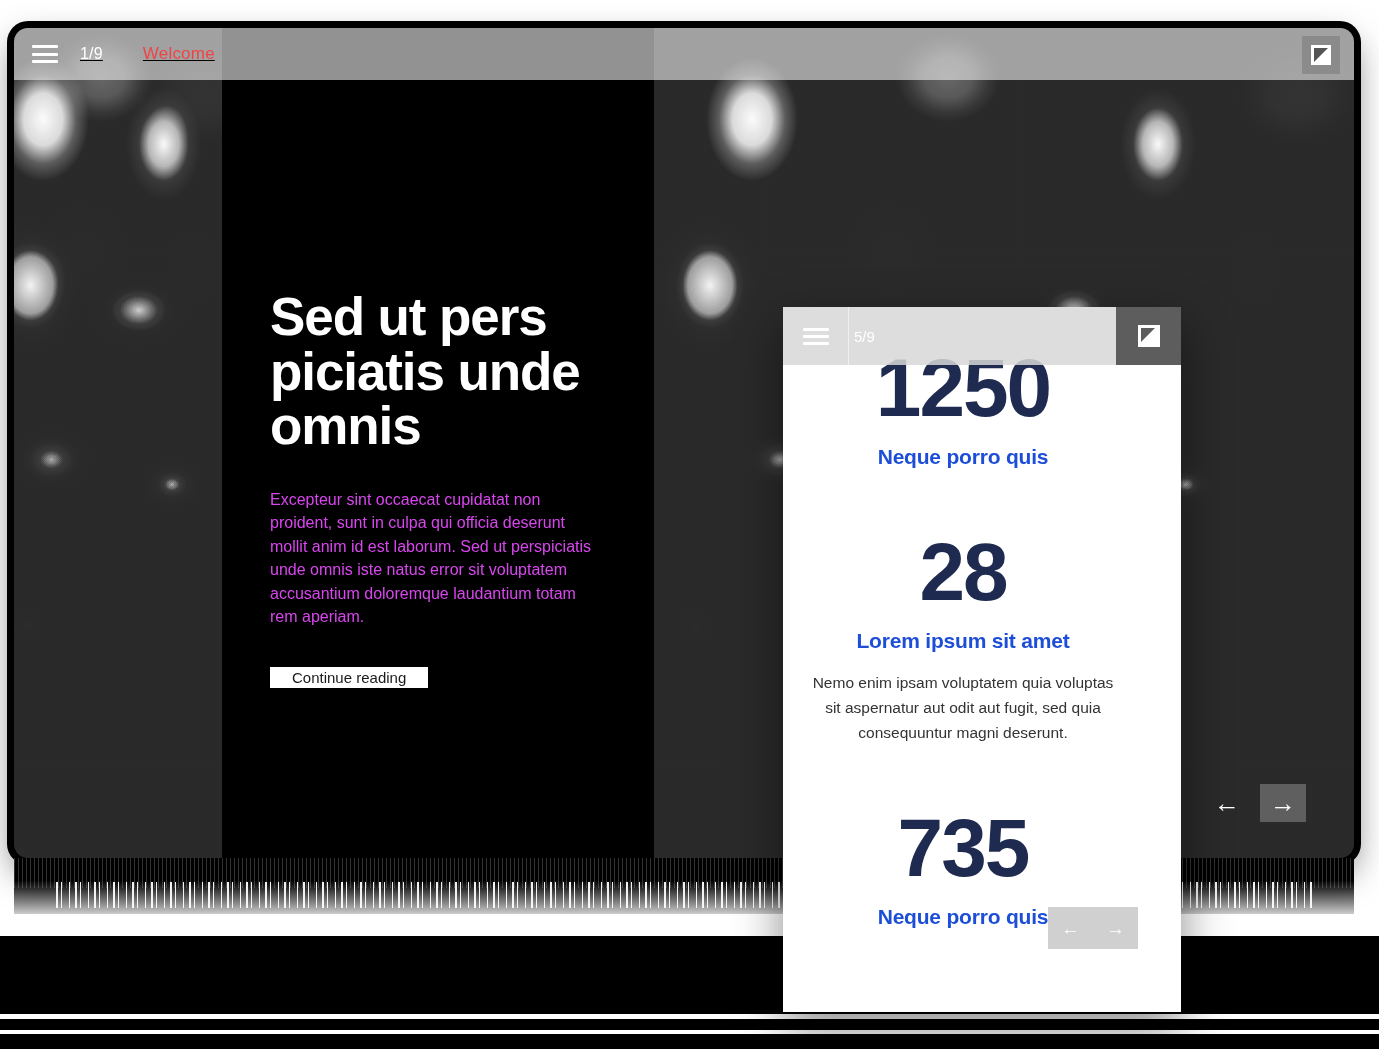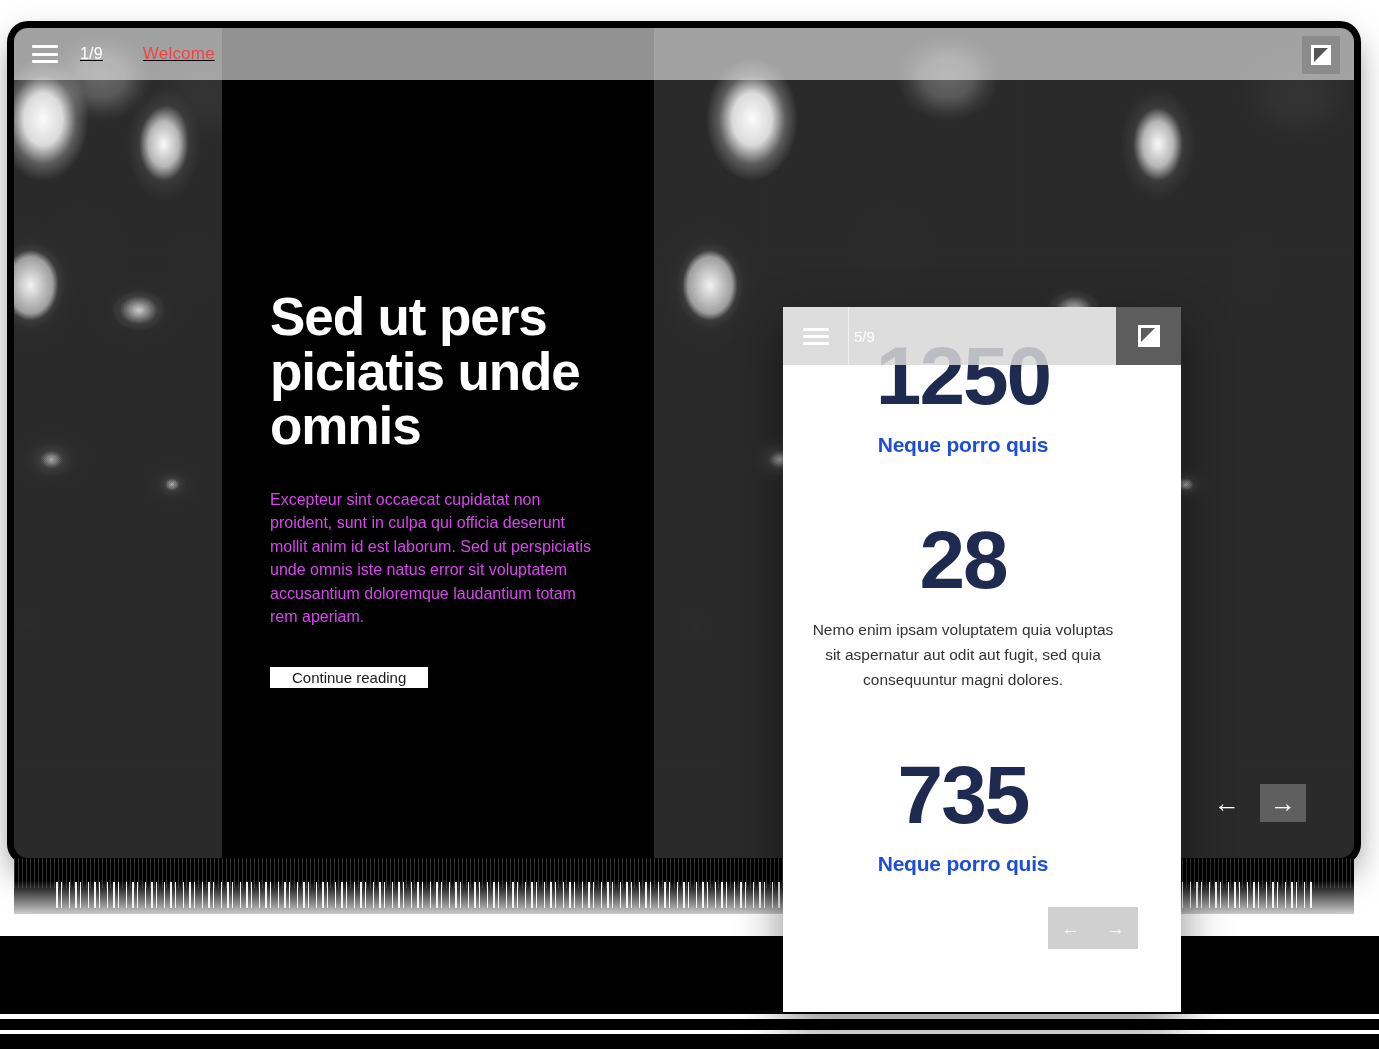--- a/index.html
+++ b/index.html
@@ -142,21 +142,21 @@
   }
   #phone-burger{margin-left:20px;width:26px;height:17px;}
   #phone-divider{width:1px;height:58px;background:rgba(255,255,255,.55);margin-left:19px;}
   #phone-counter{color:#ffffff;font-size:15px;margin-left:5px;}
   #phone-expand{
     position:absolute;right:0;top:0;width:65px;height:58px;background:#5d5d5d;
     display:flex;align-items:center;justify-content:center;cursor:pointer;
   }
   #phone-expand .expand-glyph{width:22px;height:22px;}
 
-  #phone-scroll{position:absolute;left:0;top:0;width:360px;padding-top:8px;}
+  #phone-scroll{position:absolute;left:0;top:0;width:360px;padding-top:20px;}
   .stat{padding:0 28px;text-align:center;}
   .stat-number{
     color:#1e2a4f;font-size:82px;font-weight:bold;line-height:1.0;
     letter-spacing:-2px;margin:0 0 16px 0;
   }
   .stat-heading{
     color:#1d4ed8;font-size:21px;font-weight:bold;margin:0 0 17px 0;letter-spacing:-.2px;
   }
   .stat-text{
     color:#333333;font-size:15.5px;line-height:1.62;margin:0;
@@ -227,21 +227,22 @@
 
   <div id="phone-scroll">
 
     <div class="stat" id="stat-1">
       <div class="stat-number">1250</div>
       <div class="stat-heading">Neque porro quis</div>
     </div>
 
     <div class="stat" id="stat-2">
       <div class="stat-number">28</div>
-      <p class="stat-text">Nemo enim ipsam voluptatem quia voluptas sit aspernatur aut odit aut fugit, sed quia consequuntur magni dolores.</p>
+      <div class="stat-heading">Lorem ipsum sit amet</div>
+      <p class="stat-text">Nemo enim ipsam voluptatem quia voluptas sit aspernatur aut odit aut fugit, sed quia consequuntur magni deserunt.</p>
     </div>
 
     <div class="stat" id="stat-3">
       <div class="stat-number">735</div>
       <div class="stat-heading">Neque porro quis</div>
     </div>
 
   </div>
 
   <div id="phone-topbar">

